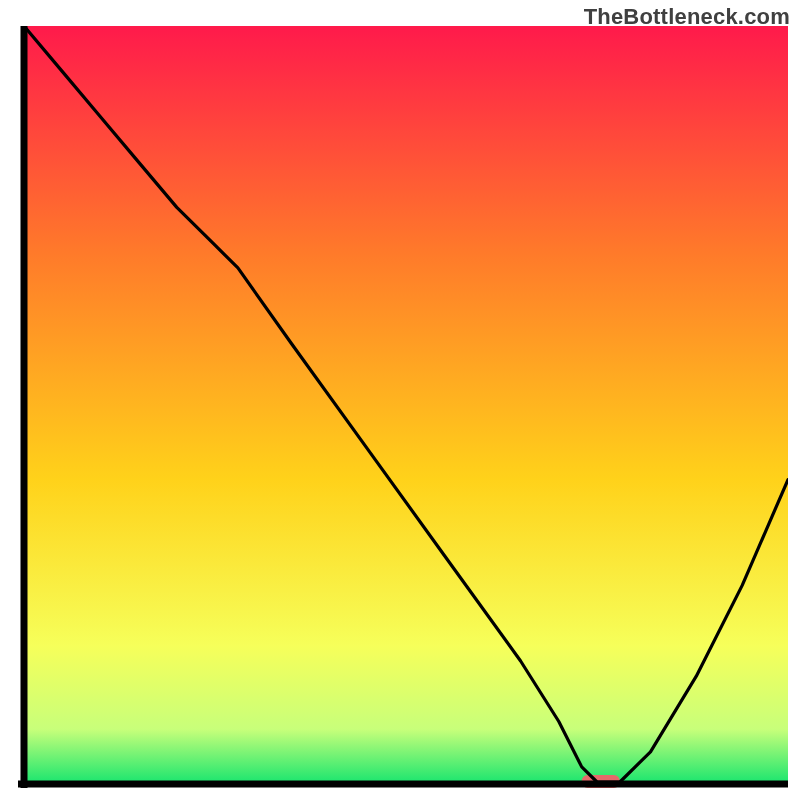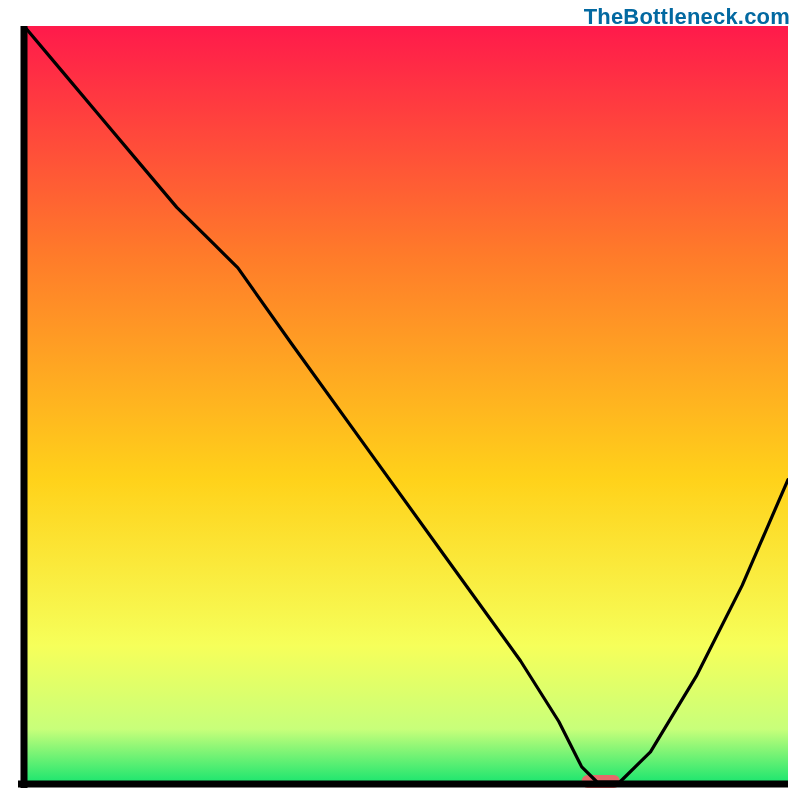--- a/index.html
+++ b/index.html
@@ -15,21 +15,21 @@
     width: 800px;
     height: 800px;
   }
   .watermark {
     position: absolute;
     top: 4px;
     right: 10px;
     font-family: Arial, Helvetica, sans-serif;
     font-size: 22px;
     font-weight: 600;
-    color: #0369a1;
+    color: #404040;
     letter-spacing: 0.2px;
   }
   .plot {
     position: absolute;
     left: 18px;
     top: 26px;
     width: 770px;
     height: 762px;
     background: #ffffff;
   }

